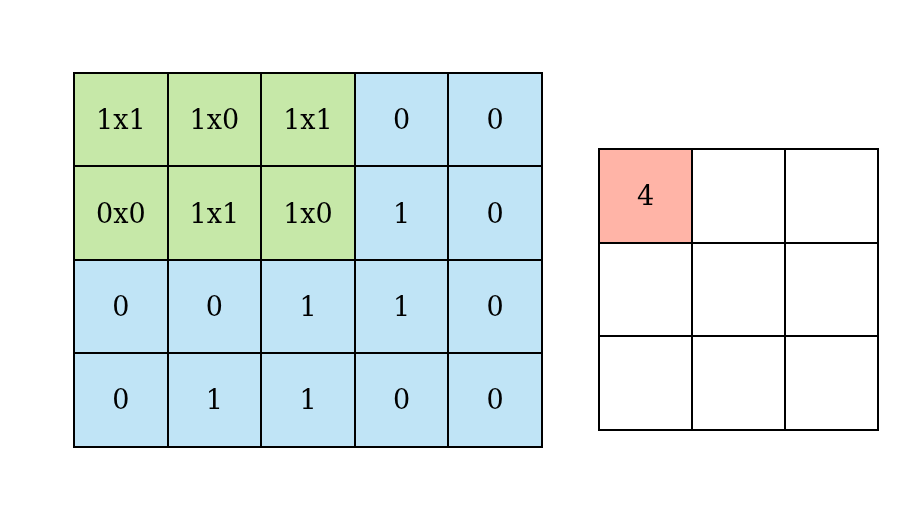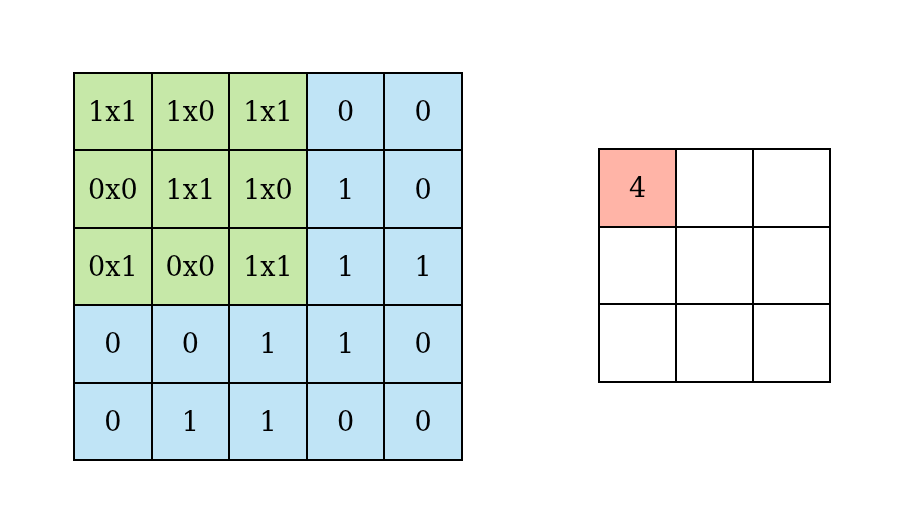--- a/index.html
+++ b/index.html
@@ -24,21 +24,21 @@
   }
 
   
   .grid {
     position: absolute;
     border-collapse: collapse;
     border-spacing: 0;
     table-layout: fixed;
   }
   .grid td {
-    padding: 0;
+    padding: 8px;
     margin: 0;
     text-align: center;
     vertical-align: middle;
     border: 2px solid #000000;
     color: #000000;
     font-family: "DejaVu Serif", "Liberation Serif", serif;
     font-weight: 400;
     line-height: 1;
     white-space: nowrap;
   }
@@ -86,27 +86,20 @@
           <td class="cell-blue"><span class="cell-text">0</span></td>
         </tr>
         <tr>
           <td class="cell-green"><span class="cell-text">0x0</span></td>
           <td class="cell-green"><span class="cell-text">1x1</span></td>
           <td class="cell-green"><span class="cell-text">1x0</span></td>
           <td class="cell-blue"><span class="cell-text">1</span></td>
           <td class="cell-blue"><span class="cell-text">0</span></td>
         </tr>
         <tr>
-          <td class="cell-green"><span class="cell-text">0x1</span></td>
-          <td class="cell-green"><span class="cell-text">0x0</span></td>
-          <td class="cell-green"><span class="cell-text">1x1</span></td>
-          <td class="cell-blue"><span class="cell-text">1</span></td>
-          <td class="cell-blue"><span class="cell-text">1</span></td>
-        </tr>
-        <tr>
           <td class="cell-blue"><span class="cell-text">0</span></td>
           <td class="cell-blue"><span class="cell-text">0</span></td>
           <td class="cell-blue"><span class="cell-text">1</span></td>
           <td class="cell-blue"><span class="cell-text">1</span></td>
           <td class="cell-blue"><span class="cell-text">0</span></td>
         </tr>
         <tr>
           <td class="cell-blue"><span class="cell-text">0</span></td>
           <td class="cell-blue"><span class="cell-text">1</span></td>
           <td class="cell-blue"><span class="cell-text">1</span></td>

